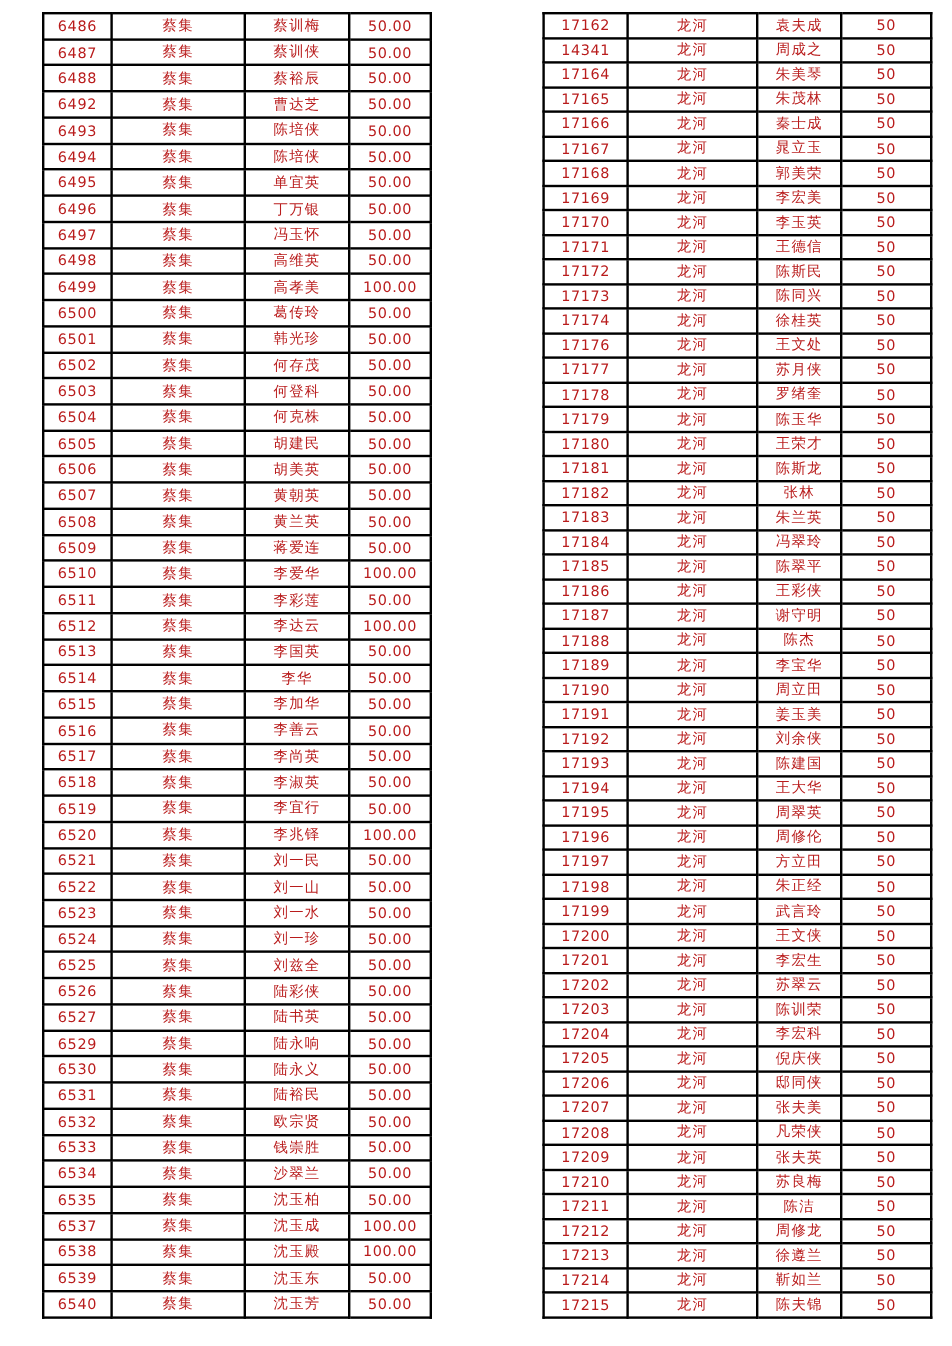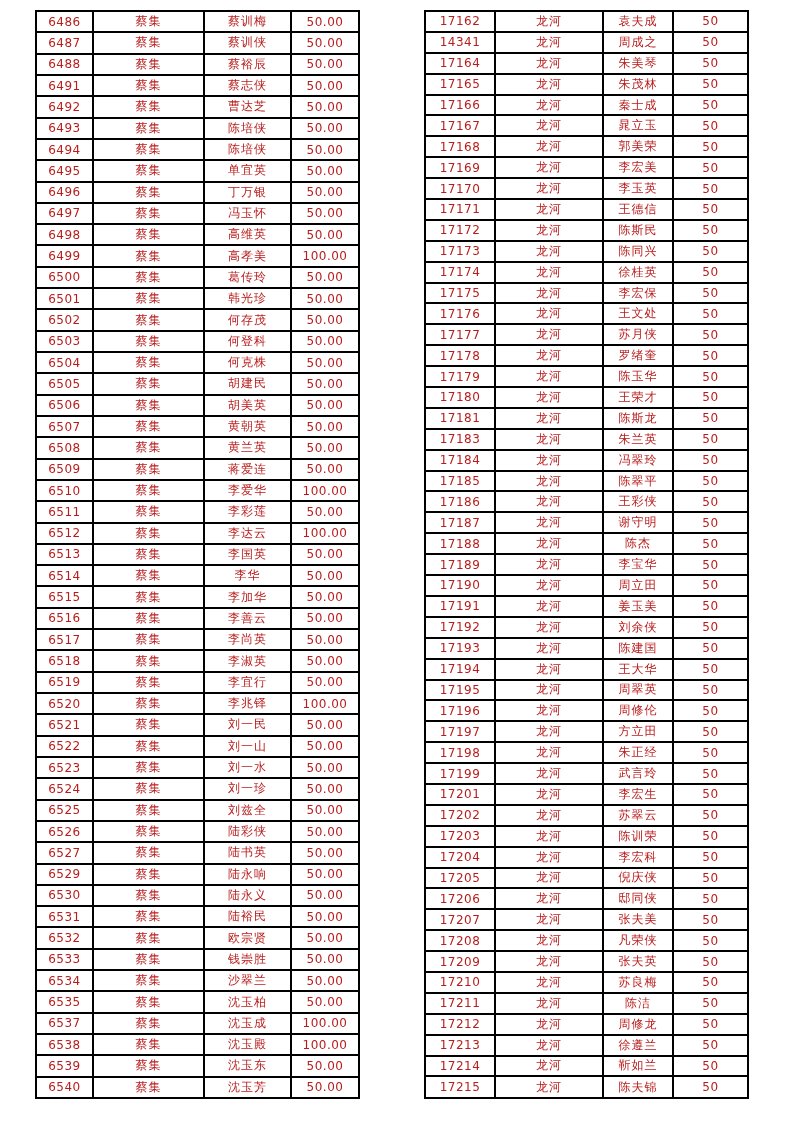--- a/index.html
+++ b/index.html
@@ -18,21 +18,21 @@
   }
   table.roster {
     position: absolute;
     top: 10px;
     border-collapse: collapse;
     table-layout: fixed;
     height: 1089px;
     font-size: 12px;
   }
   table.roster.left  { left: 35px;  width: 324px; }
-  table.roster.right { left: 424px; width: 324px; }
+  table.roster.right { left: 452px; width: 324px; }
   table.roster td {
     border: 2px solid #000000;
     text-align: center;
     vertical-align: middle;
     padding: 0;
     overflow: hidden;
     white-space: nowrap;
     letter-spacing: 1px;
   }
   table.roster td.num { letter-spacing: 0.5px; }
@@ -72,26 +72,20 @@
           <td>蔡训侠</td>
           <td class="num">50.00</td>
         </tr>
         <tr>
           <td class="num">6488</td>
           <td>蔡集</td>
           <td>蔡裕辰</td>
           <td class="num">50.00</td>
         </tr>
         <tr>
-          <td class="num">6491</td>
-          <td>蔡集</td>
-          <td>蔡志侠</td>
-          <td class="num">50.00</td>
-        </tr>
-        <tr>
           <td class="num">6492</td>
           <td>蔡集</td>
           <td>曹达芝</td>
           <td class="num">50.00</td>
         </tr>
         <tr>
           <td class="num">6493</td>
           <td>蔡集</td>
           <td>陈培侠</td>
           <td class="num">50.00</td>
@@ -449,26 +443,20 @@
           <td>陈同兴</td>
           <td class="num">50</td>
         </tr>
         <tr>
           <td class="num">17174</td>
           <td>龙河</td>
           <td>徐桂英</td>
           <td class="num">50</td>
         </tr>
         <tr>
-          <td class="num">17175</td>
-          <td>龙河</td>
-          <td>李宏保</td>
-          <td class="num">50</td>
-        </tr>
-        <tr>
           <td class="num">17176</td>
           <td>龙河</td>
           <td>王文处</td>
           <td class="num">50</td>
         </tr>
         <tr>
           <td class="num">17177</td>
           <td>龙河</td>
           <td>苏月侠</td>
           <td class="num">50</td>
@@ -491,20 +479,26 @@
           <td>王荣才</td>
           <td class="num">50</td>
         </tr>
         <tr>
           <td class="num">17181</td>
           <td>龙河</td>
           <td>陈斯龙</td>
           <td class="num">50</td>
         </tr>
         <tr>
+          <td class="num">17182</td>
+          <td>龙河</td>
+          <td>张林</td>
+          <td class="num">50</td>
+        </tr>
+        <tr>
           <td class="num">17183</td>
           <td>龙河</td>
           <td>朱兰英</td>
           <td class="num">50</td>
         </tr>
         <tr>
           <td class="num">17184</td>
           <td>龙河</td>
           <td>冯翠玲</td>
           <td class="num">50</td>
@@ -590,20 +584,26 @@
         <tr>
           <td class="num">17198</td>
           <td>龙河</td>
           <td>朱正经</td>
           <td class="num">50</td>
         </tr>
         <tr>
           <td class="num">17199</td>
           <td>龙河</td>
           <td>武言玲</td>
+          <td class="num">50</td>
+        </tr>
+        <tr>
+          <td class="num">17200</td>
+          <td>龙河</td>
+          <td>王文侠</td>
           <td class="num">50</td>
         </tr>
         <tr>
           <td class="num">17201</td>
           <td>龙河</td>
           <td>李宏生</td>
           <td class="num">50</td>
         </tr>
         <tr>
           <td class="num">17202</td>

